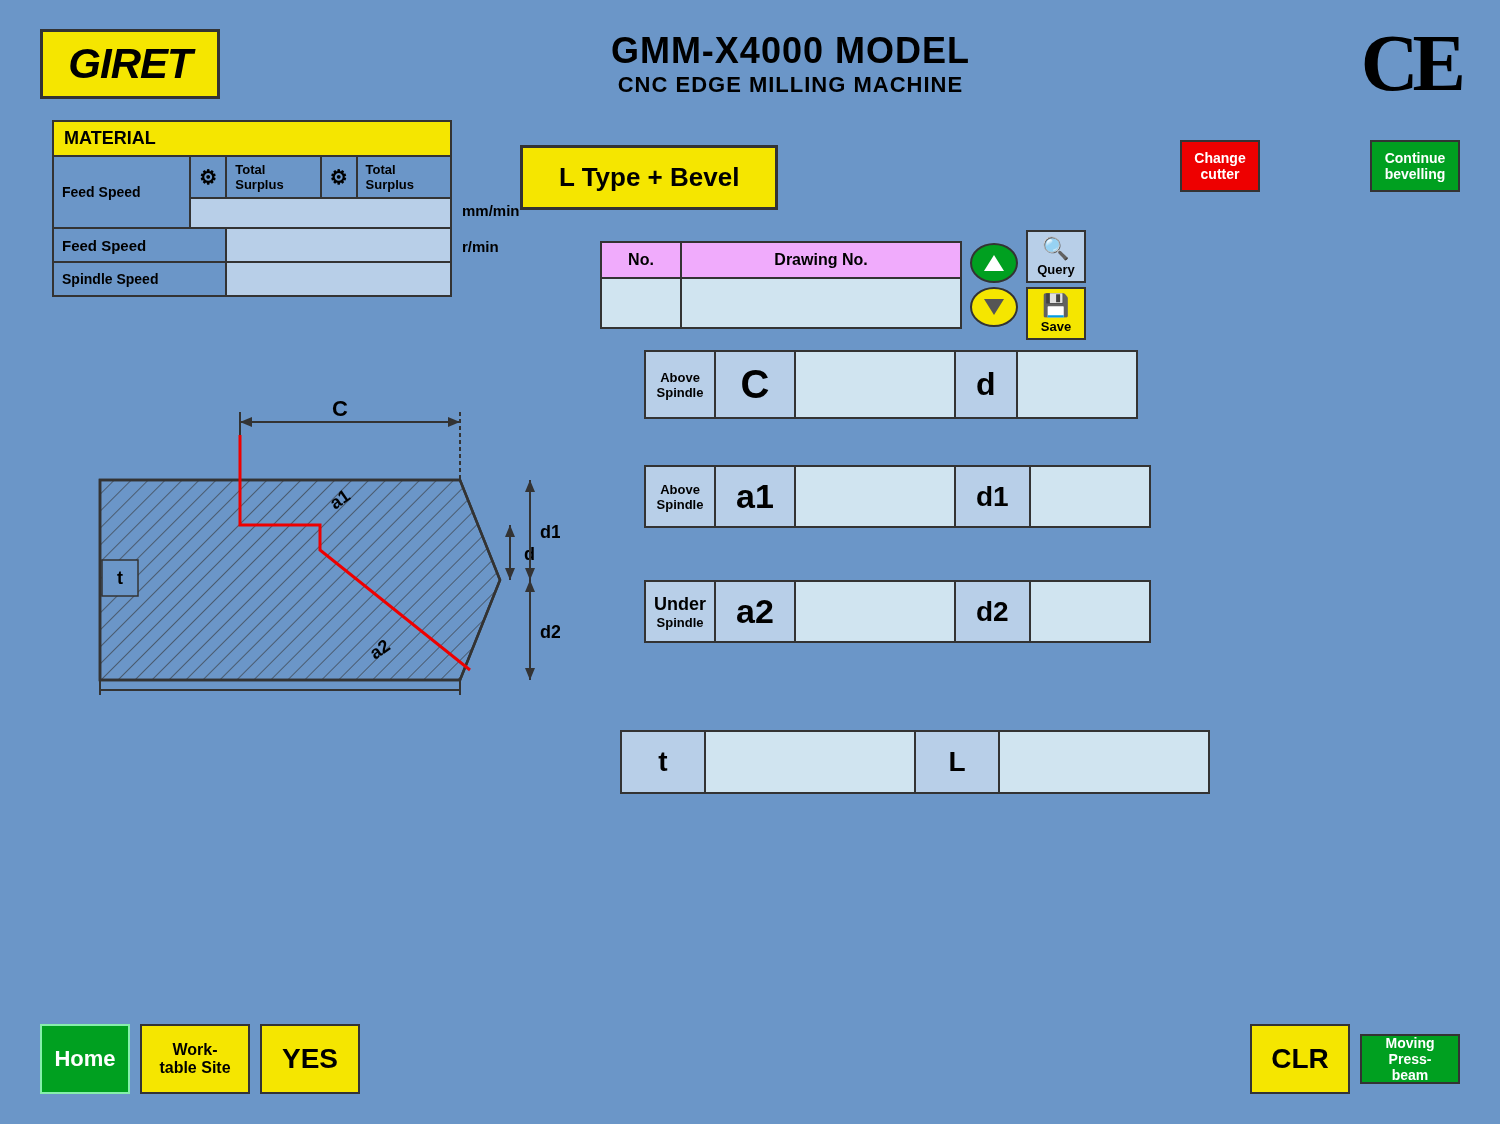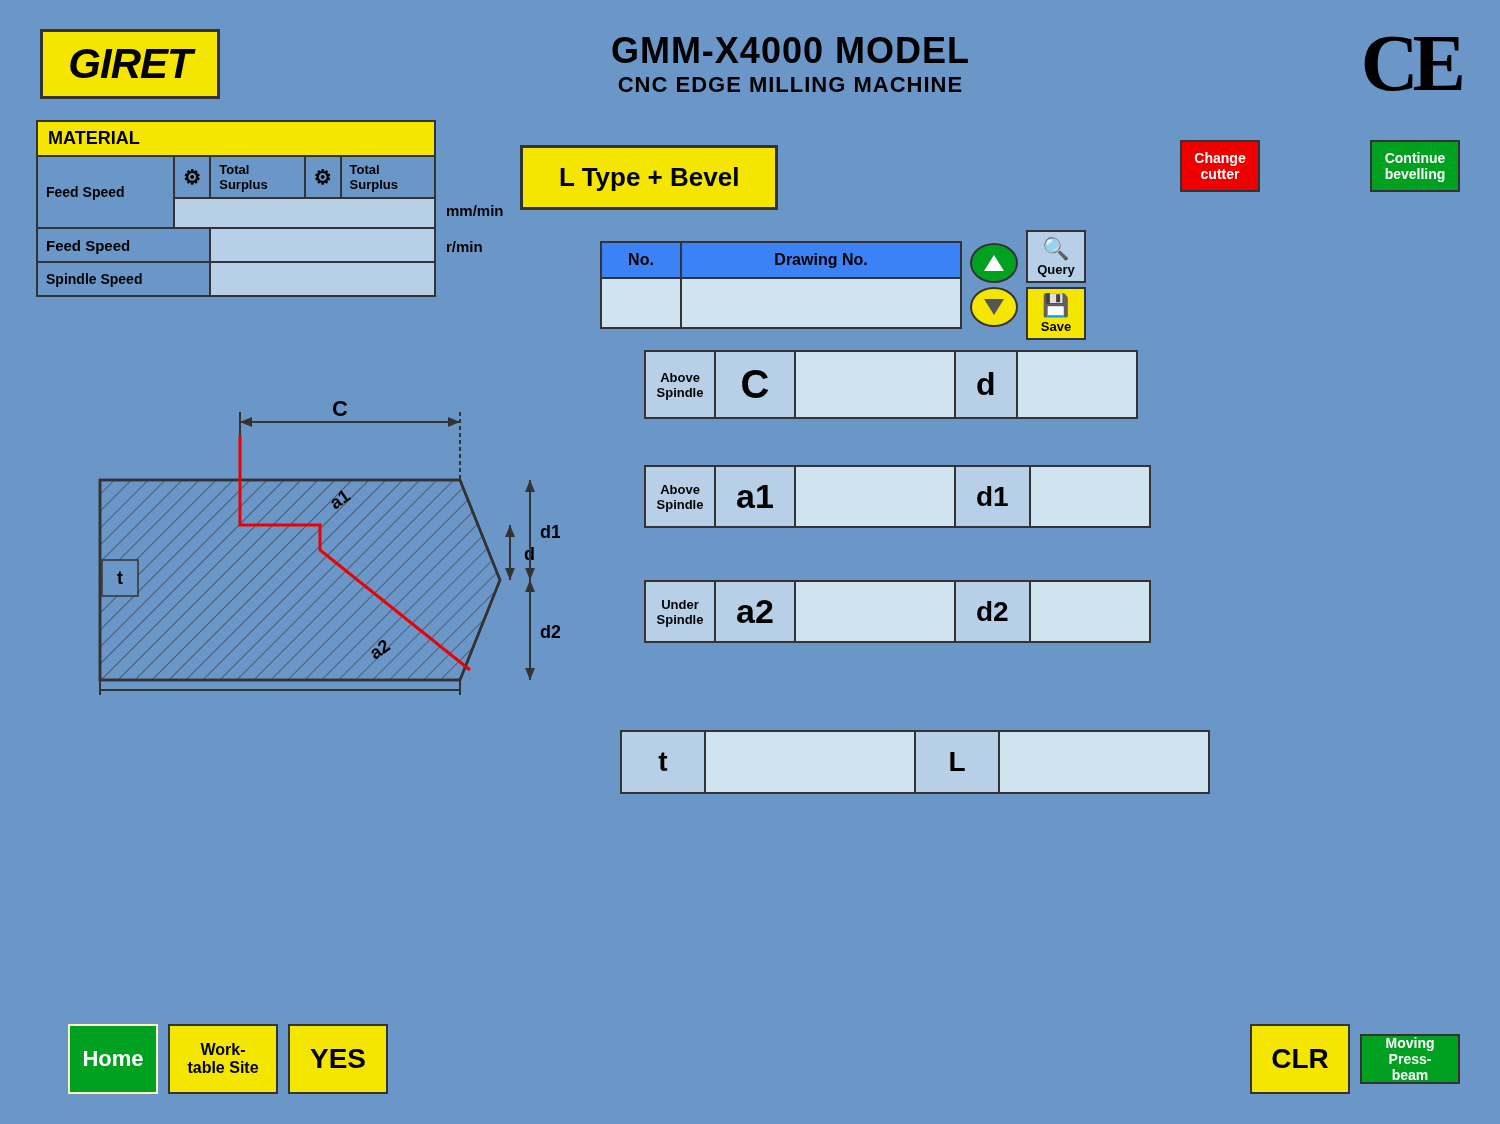--- a/index.html
+++ b/index.html
@@ -56,21 +56,21 @@
       font-weight: 900;
       color: #000;
       letter-spacing: -4px;
       font-style: normal;
     }
 
     
     .material-section {
       position: absolute;
       top: 120px;
-      left: 36px;
+      left: 52px;
       width: 400px;
     }
     .material-table {
       border-collapse: collapse;
       width: 100%;
       background: #6b96c8;
     }
     .material-table th {
       background: #f5e600;
       border: 2px solid #333;
@@ -158,21 +158,21 @@
       color: #000;
       min-width: 80px;
       height: 50px;
     }
     .drawing-table th {
       border: 2px solid #333;
       padding: 8px 16px;
       font-size: 16px;
       font-weight: 700;
       color: #000;
-      background: #3b82f6;
+      background: #f0abfc;
       min-width: 200px;
       text-align: center;
     }
     .nav-buttons {
       display: flex;
       flex-direction: column;
       gap: 4px;
     }
     .nav-btn-up {
       width: 48px;
@@ -290,32 +290,31 @@
     .bottom-left {
       position: absolute;
       bottom: 30px;
       left: 40px;
       display: flex;
       gap: 10px;
       align-items: center;
     }
     .home-btn {
       background: #00a020;
-      border: 2px solid #fef9c3;
+      border: 2px solid #86efac;
       padding: 12px 18px;
       font-size: 22px;
       font-weight: 900;
       color: #fff;
       cursor: pointer;
       width: 90px;
       height: 70px;
       display: flex;
       align-items: center;
       justify-content: center;
-      margin-left: 28px;
     }
     .worktable-btn {
       background: #f5e600;
       border: 2px solid #333;
       padding: 8px 12px;
       font-size: 16px;
       font-weight: 900;
       color: #000;
       cursor: pointer;
       width: 110px;
@@ -583,21 +582,21 @@
     </tr>
   </tbody>
     </table>
 </div>
 
 <div class="param-section" style="top:580px; left:620px;">
   <table class="param-table">
     <tbody>
         <tr>
       <td class="label-cell" rowspan="2">
-        <div style="font-size:13px;font-weight:900;">Under</div>
+        <div style="font-size:18px;font-weight:900;">Under</div>
         <div style="font-size:13px;font-weight:900;">Spindle</div>
       </td>
       <td class="param-letter" style="font-size:34px;">a2</td>
       <td class="param-value"></td>
       <td class="param-d" style="font-size:28px;">d2</td>
       <td class="param-d-value"></td>
     </tr>
   </tbody>
     </table>
 </div>

